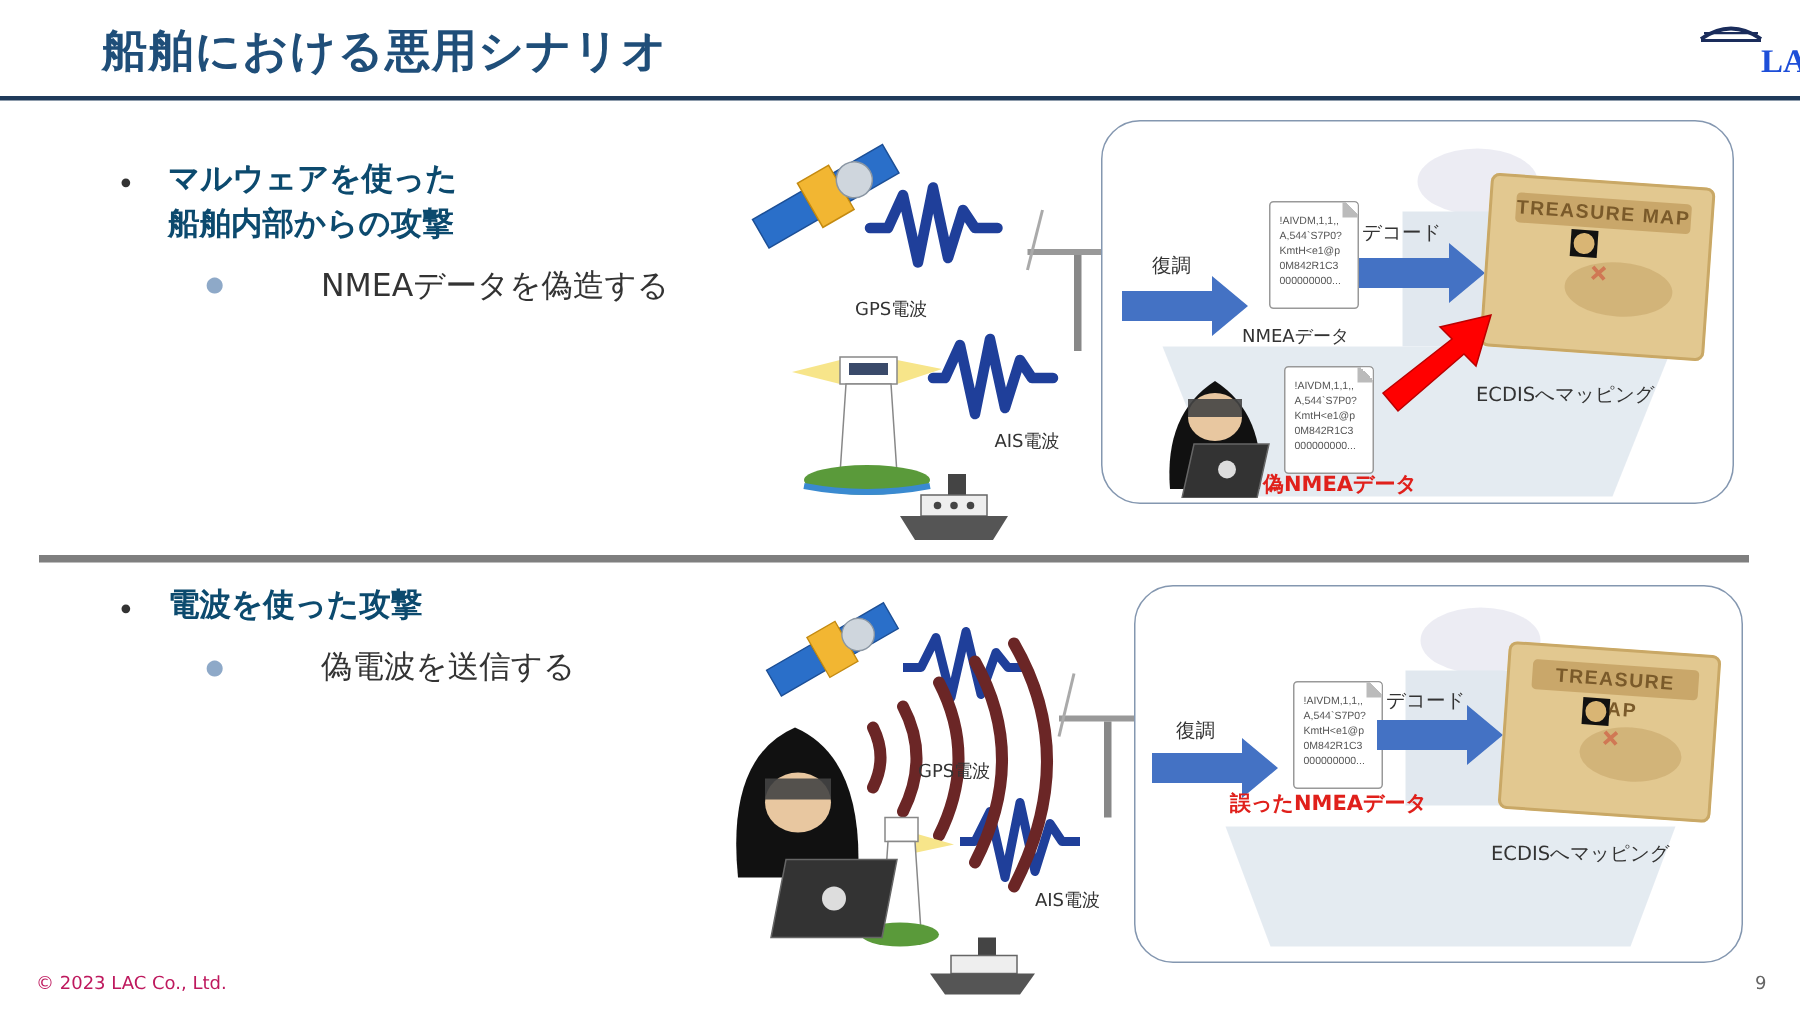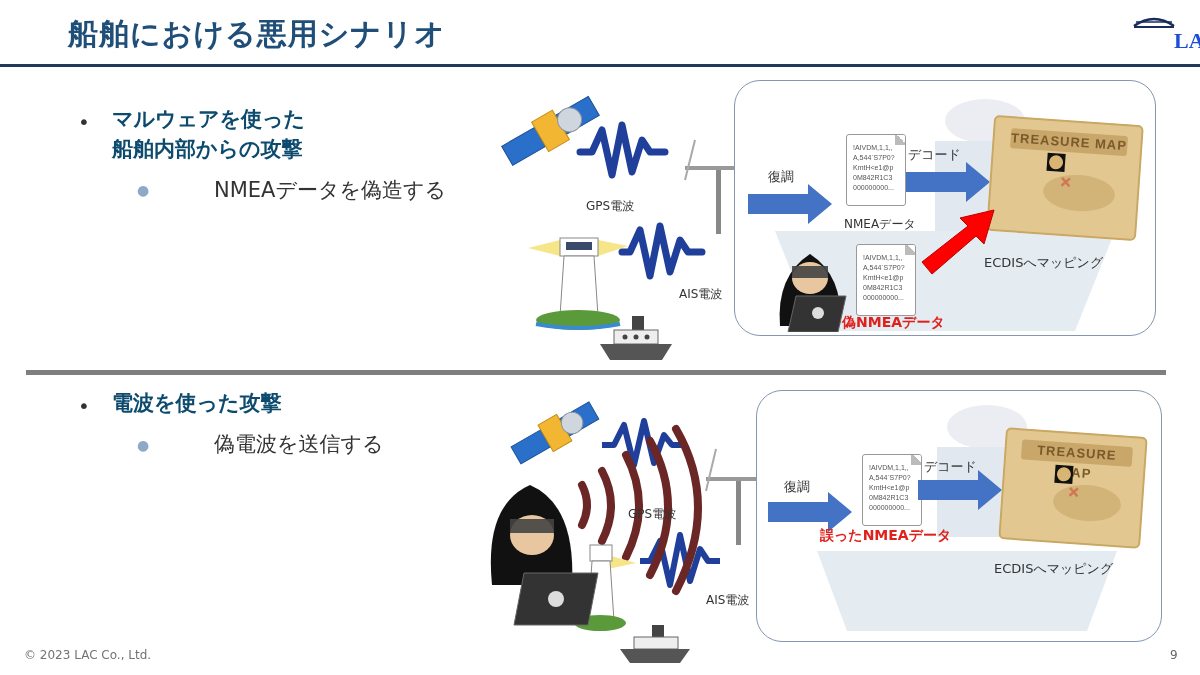--- a/index.html
+++ b/index.html
@@ -8,24 +8,24 @@
   .abs { position: absolute; }
   .title { left: 68px; top: 14px; font-size: 30px; font-weight: bold; color: #1f4e79; letter-spacing: 1px; }
   .title-rule { left: 0; top: 64px; width: 1200px; height: 3px; background: #1f3a5a; }
   .logo { left: 1124px; top: 12px; width: 60px; height: 40px; }
   .logo-text { position: absolute; left: 6px; top: 16px; font-family: "Liberation Serif", serif; font-weight: bold; font-size: 22px; color: #1d4ed8; margin-left: 44px; }
   .mid-rule { left: 26px; top: 370px; width: 1140px; height: 5px; background: #7f7f7f; }
   .b1 { font-size: 21px; font-weight: bold; color: #0c4a6e; line-height: 30px; }
   .b1-dot { font-size: 20px; color: #333; }
   .b2 { font-size: 21px; color: #333; margin-left: 46px; }
   .b2-dot { font-size: 14px; color: #8ea9c8; }
-  .footer { left: 24px; top: 648px; font-size: 12px; color: #737373; }
+  .footer { left: 24px; top: 648px; font-size: 12px; color: #be185d; }
   .pagenum { left: 1170px; top: 648px; font-size: 12px; color: #666; }
   .box { border: 1.5px solid #8497b0; border-radius: 26px; background: #fff; }
-  .lbl { font-size: 12px; color: #333; margin-left: 16px; }
+  .lbl { font-size: 12px; color: #333; }
   .lbl-md { font-size: 13px; color: #333; }
   .red-lbl { font-size: 14px; font-weight: bold; color: #e0201b; }
   .doc { width: 60px; height: 72px; background: #fff; border: 1.5px solid #999; border-radius: 3px;
          font-family: "Liberation Sans", sans-serif; font-size: 7px; color: #555; line-height: 10px; padding: 8px 4px 0 6px; box-sizing: border-box; white-space: pre; overflow: hidden; }
   .doc::after { content: ""; position: absolute; right: -2px; top: -2px; width: 12px; height: 12px;
          background: linear-gradient(225deg, #fff 50%, #bbb 50%); }
   .map { background: #e2c890; border-radius: 6px; transform: rotate(4deg); box-shadow: 0 0 0 2px #c9a866 inset; }
   .map-banner { position: absolute; left: 12%; top: 10%; width: 78%; height: 20px; background: #c9a76a; border-radius: 3px;
          font-family: "Liberation Sans", sans-serif; font-weight: bold; font-size: 13px; color: #7a5a2a; text-align: center; line-height: 20px; letter-spacing: 1px; }
   .ship-bg { opacity: 0.22; }

